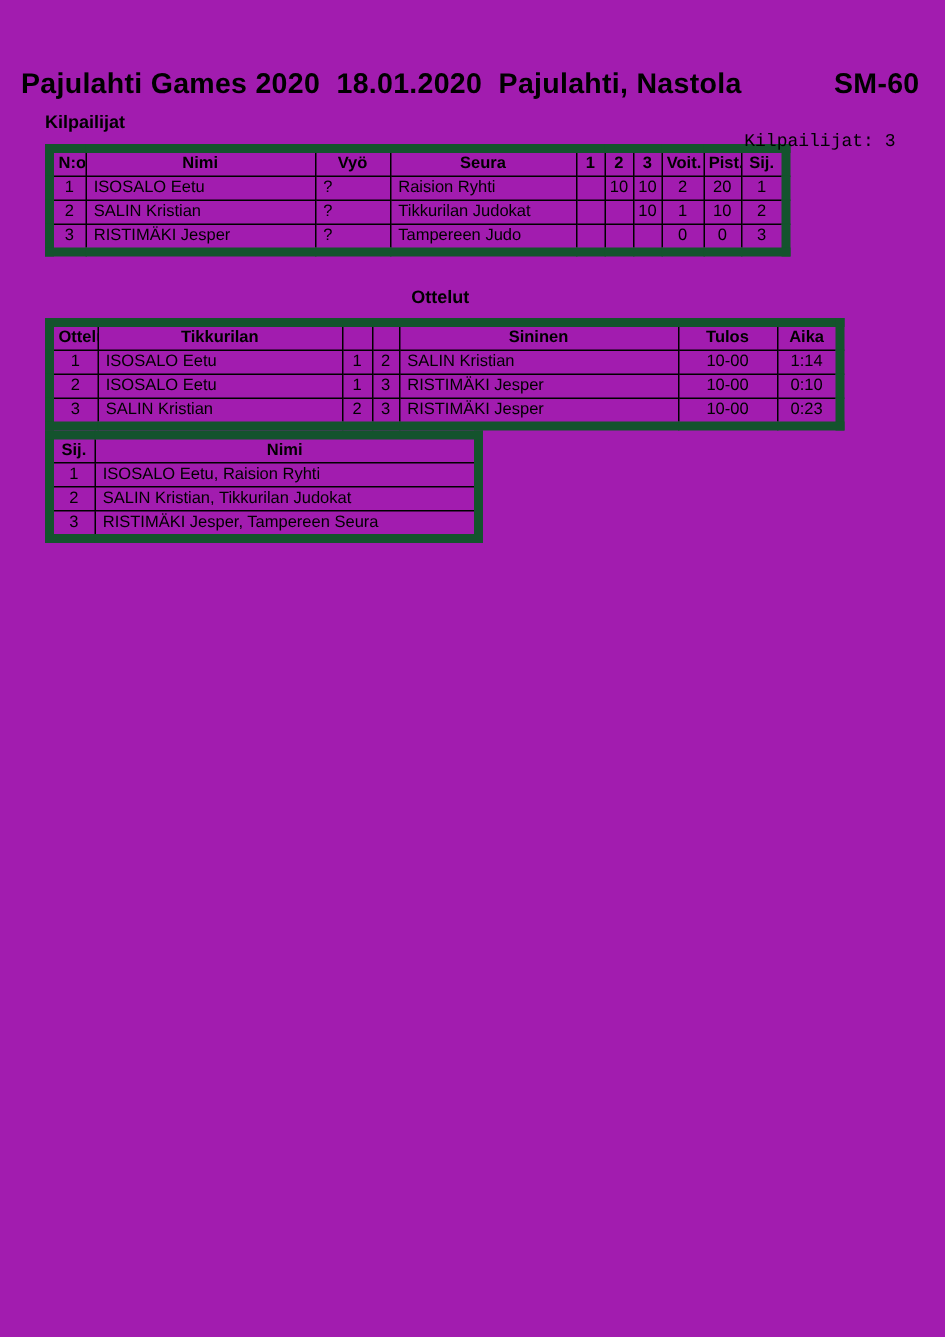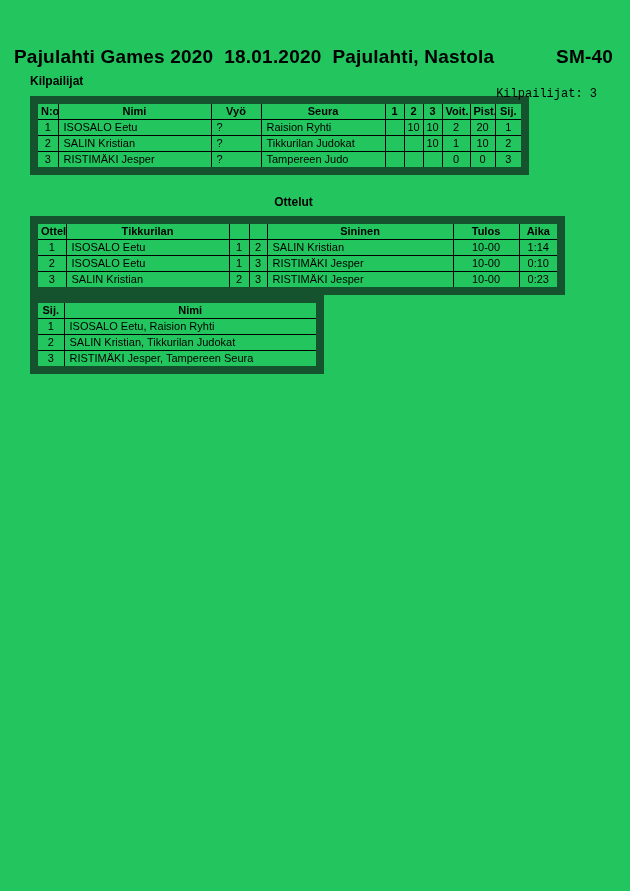--- a/index.html
+++ b/index.html
@@ -1,42 +1,42 @@
 <!DOCTYPE html>
 <html><head>
 <meta charset="utf-8">
 <style>
   html,body{margin:0;padding:0;background:#fff;color:#000;font-family:"Liberation Sans","DejaVu Sans",sans-serif;}
-  .page{position:relative;width:630px;height:891px;box-sizing:border-box;padding:46px 33px 0 30px;background:#22c55e;overflow:hidden;}
+  .page{position:relative;width:630px;height:891px;box-sizing:border-box;padding:46px 33px 0 30px;background:#a21caf;overflow:hidden;}
 
   .title-row{display:flex;justify-content:space-between;align-items:baseline;margin:0 -16px 6px -16px;}
   .title{font-size:19px;font-weight:bold;white-space:pre;letter-spacing:0.2px;}
 
   .subheader-row{position:relative;height:16px;margin-bottom:6px;}
   .kilp-heading{position:absolute;left:0;width:491px;font-weight:bold;font-size:12px;}
   .count{position:absolute;right:0;top:13px;font-size:12px;font-family:Liberation Mono, monospace;}
 
-  table{border-collapse:collapse;table-layout:fixed;border:8px solid #14532d;}
+  table{border-collapse:collapse;table-layout:fixed;border:6px solid #14532d;}
   th,td{border:1px solid #000;font-size:11px;line-height:13px;height:15px;padding:1px 3px;overflow:hidden;white-space:nowrap;box-sizing:border-box;}
   th{font-weight:bold;text-align:center;}
   td.c{text-align:center;}
   td.l{text-align:left;padding-left:5px;}
 
   .section-heading{font-weight:bold;font-size:12px;text-align:center;margin:20px 0 7px 0;}
   .h-ottelut{width:527px;}
   .h-tulokset{width:286px;}
 </style>
 </head>
 <body>
 
 <div class="page">
 
   <div class="title-row">
     <span class="title">Pajulahti Games 2020  18.01.2020  Pajulahti, Nastola</span>
-    <span class="title">SM-40</span>
+    <span class="title">SM-60</span>
   </div>
 
   <div class="subheader-row">
     <span class="kilp-heading">Kilpailijat</span>
     <span class="count">Kilpailijat: 3</span>
   </div>
 
   <table class="t1" style="width:491px">
     <colgroup>
       <col style="width:24px">

